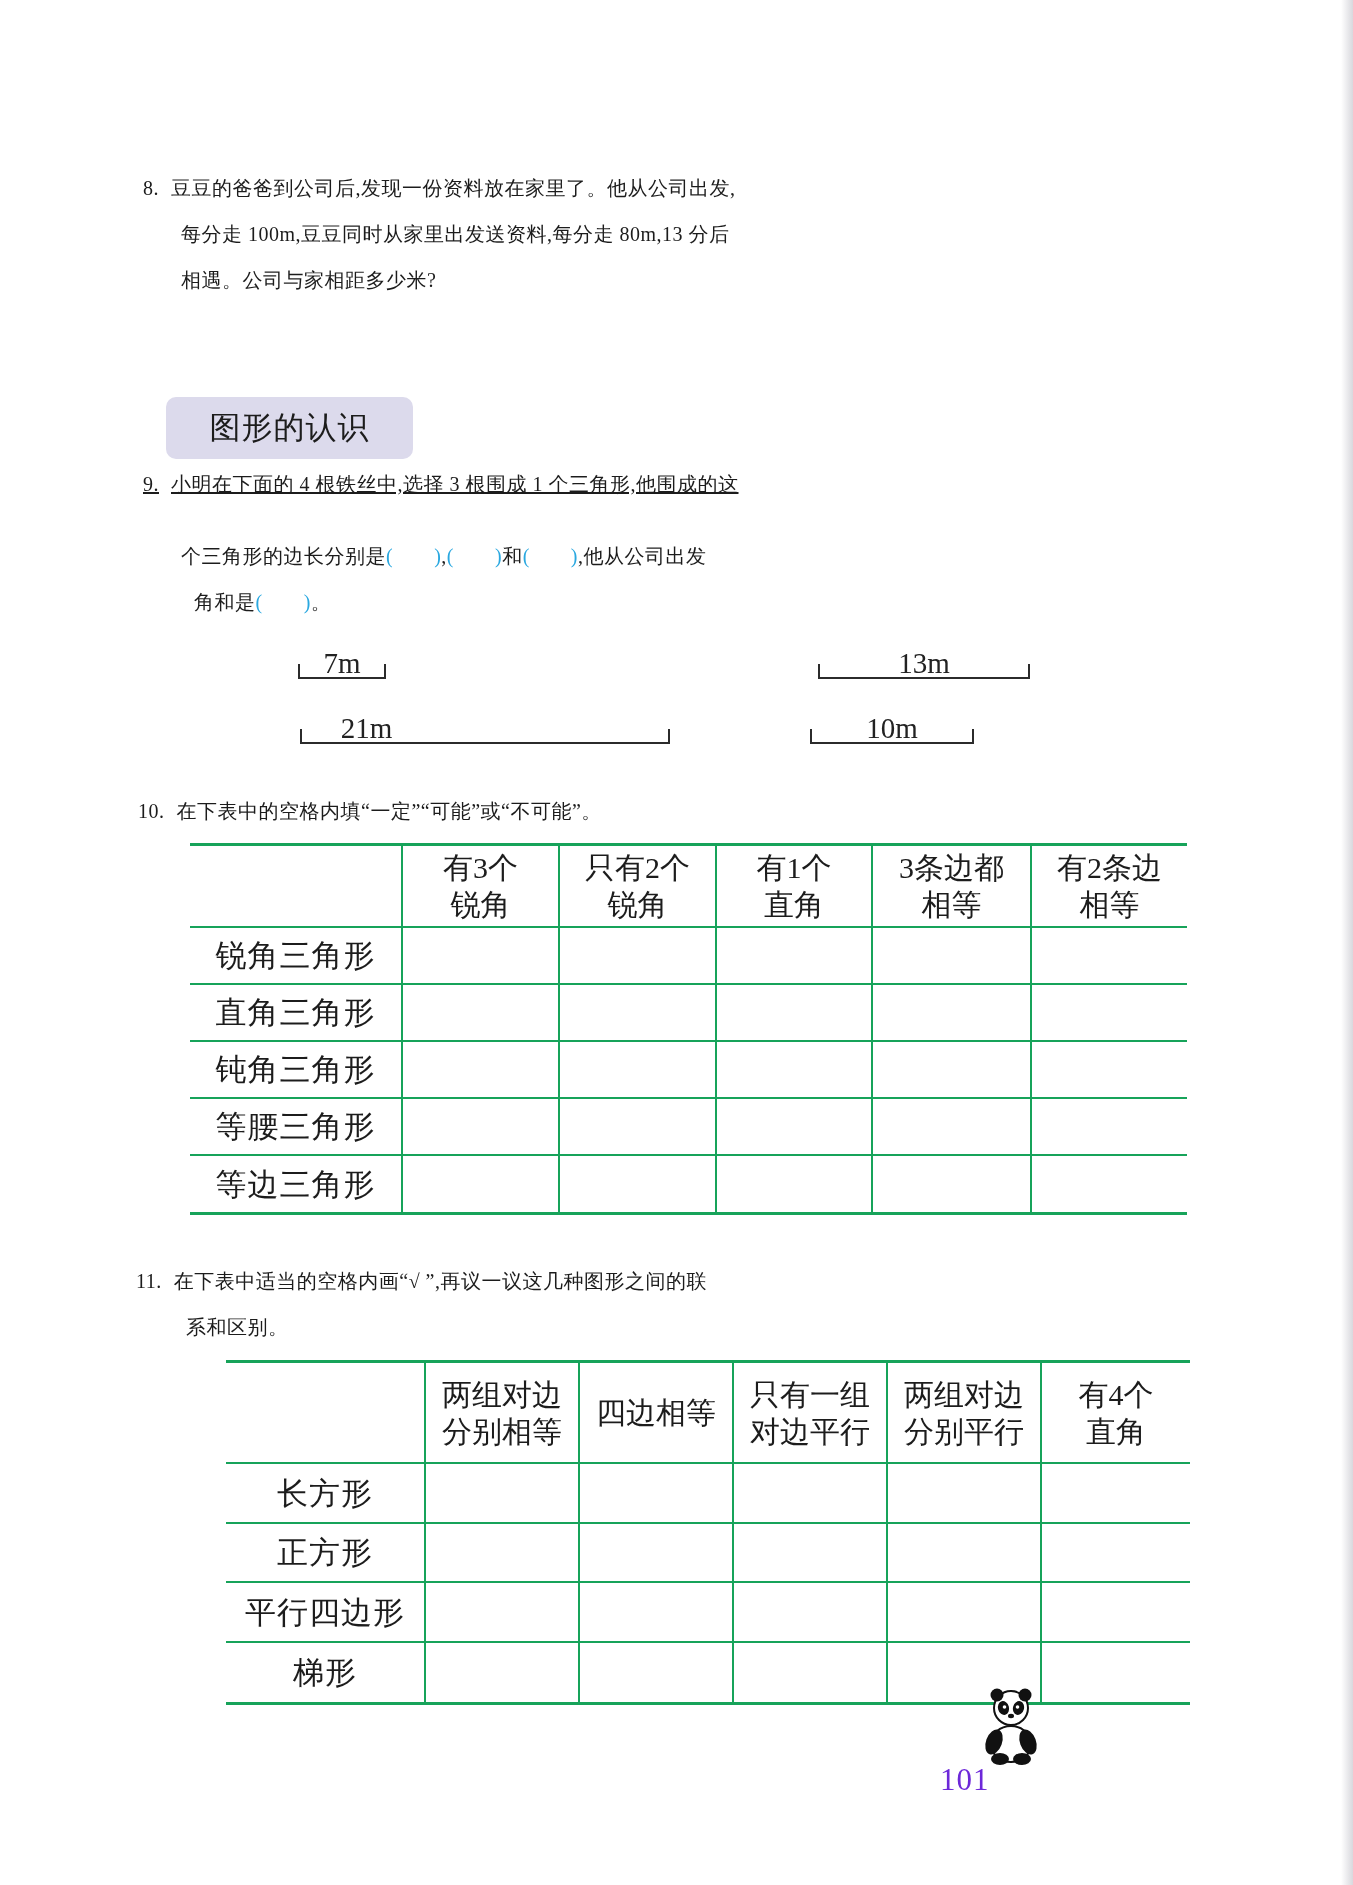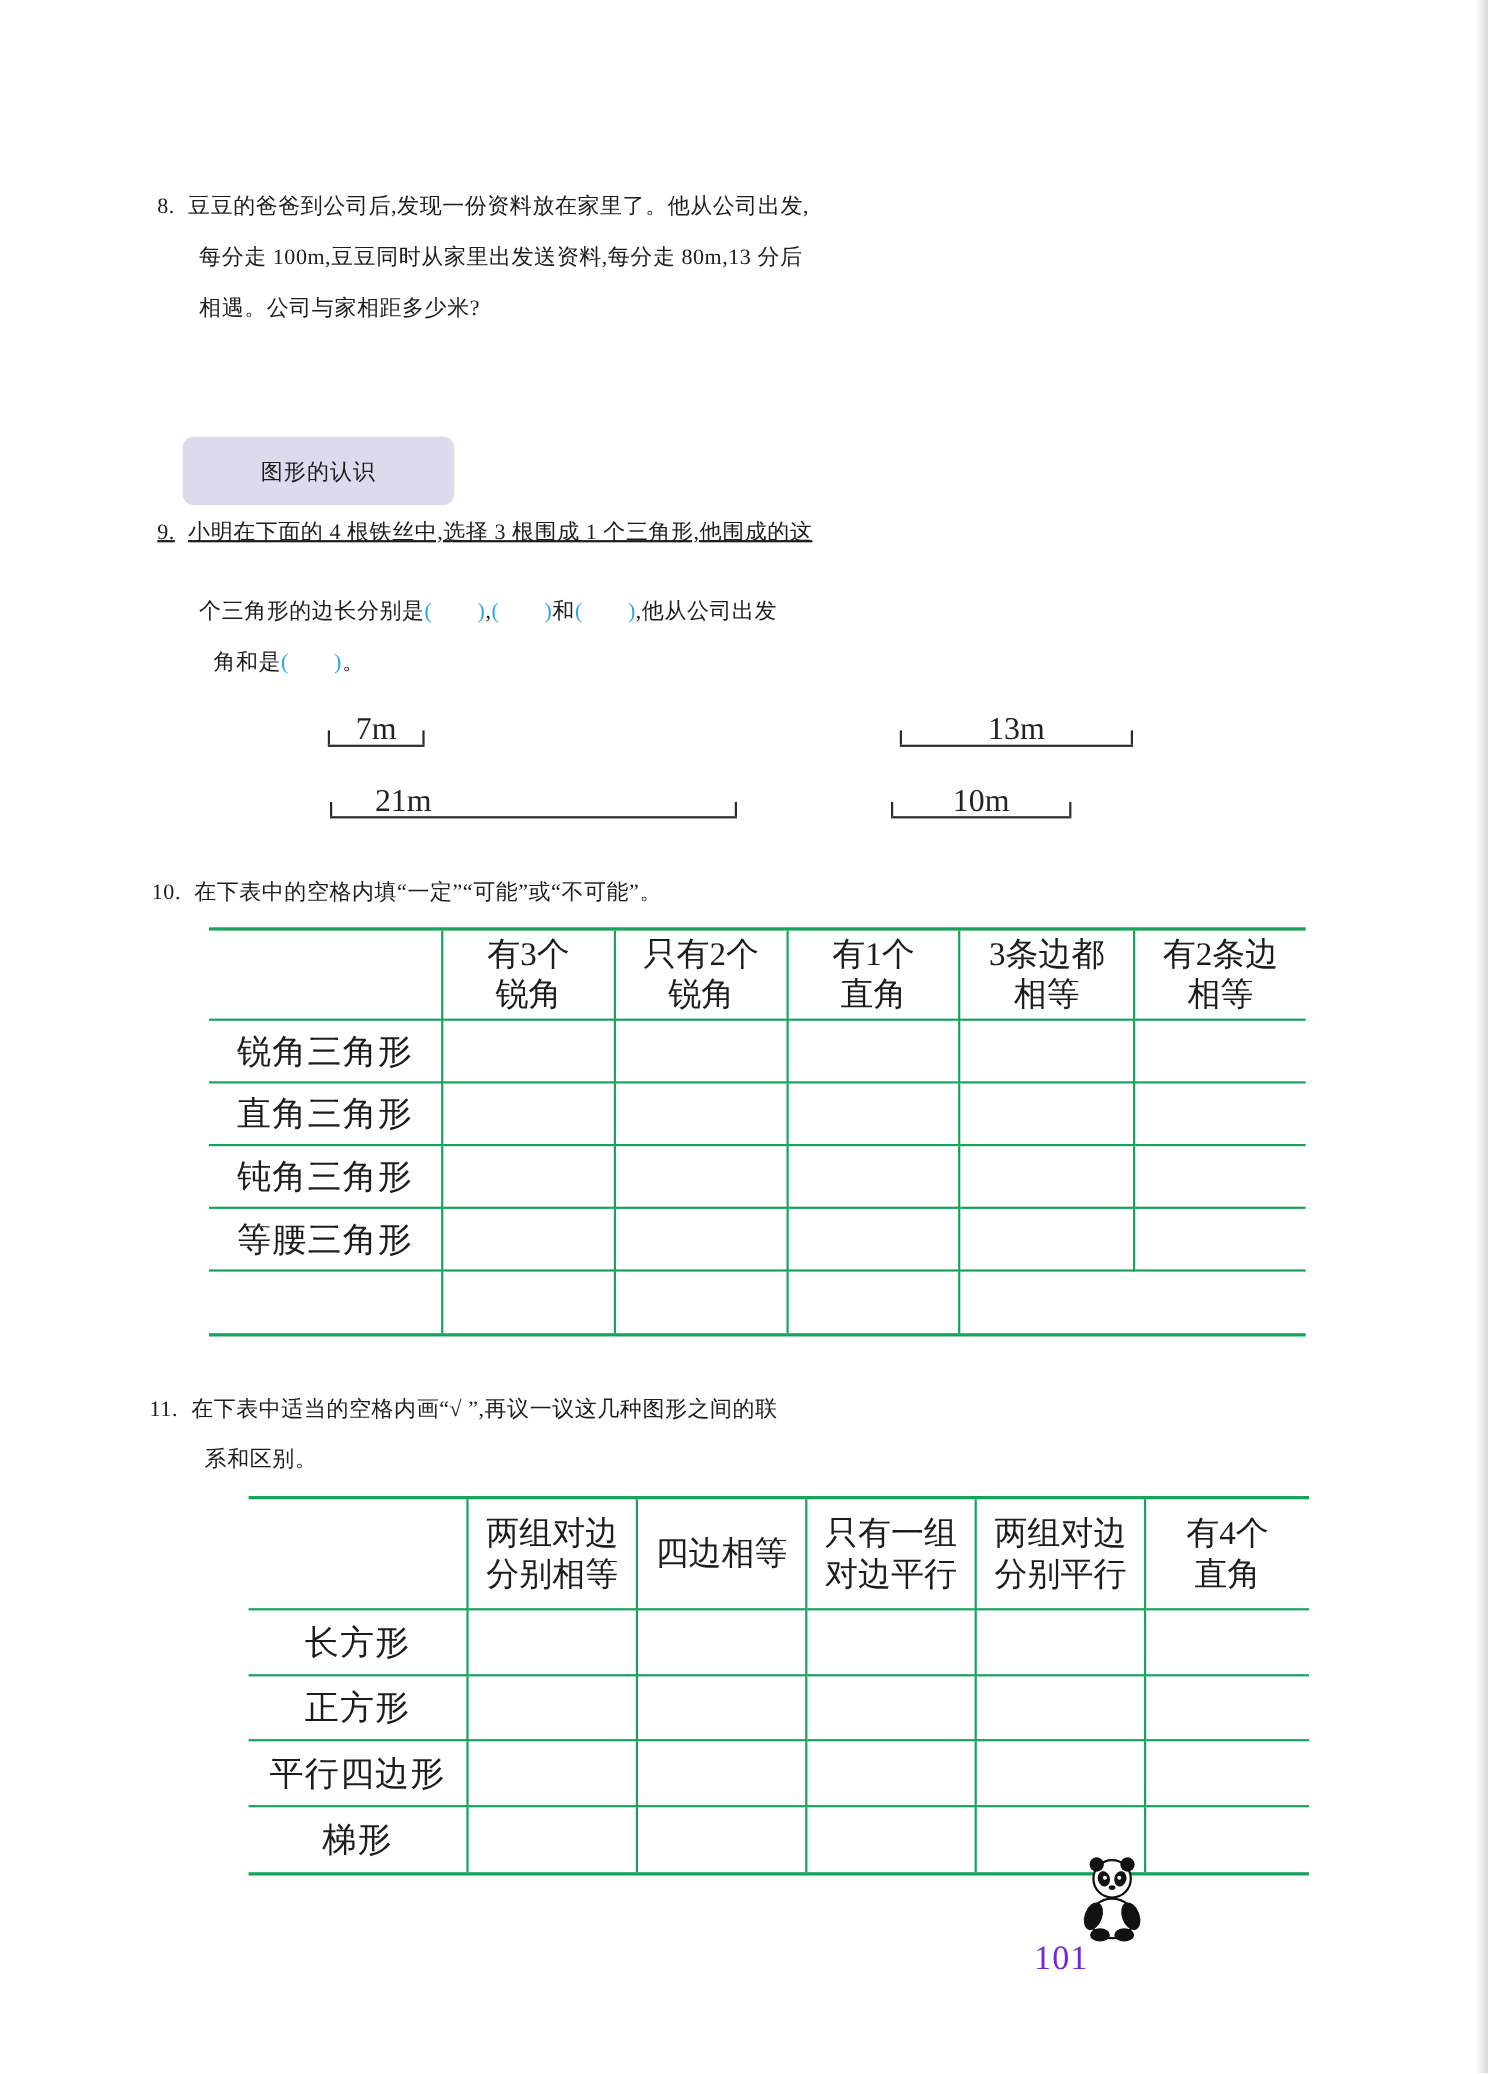--- a/index.html
+++ b/index.html
@@ -21,21 +21,21 @@
   .no { margin-right:12px; }
   .accent { color:#2aa8e0; }
 
   
   .section-badge {
     position:absolute; left:166px; top:397px;
     width:247px; height:62px;
     background:#dcdaec;
     border-radius:10px;
     display:flex; align-items:center; justify-content:center;
-    font-size:20px; letter-spacing:1px;
+    font-size:31px; letter-spacing:1px;
   }
 
   
   .wire {
     position:absolute;
     height:15px;
     border-bottom:2px solid #2b2b2b;
   }
   .wire::before, .wire::after {
     content:""; position:absolute; bottom:0; width:2px; height:13px; background:#2b2b2b;
@@ -155,20 +155,21 @@
   <div class="cell"></div>
   <div class="cell last-col"></div>
 
   <div class="cell rowhead">等腰三角形</div>
   <div class="cell"></div>
   <div class="cell"></div>
   <div class="cell"></div>
   <div class="cell"></div>
   <div class="cell last-col"></div>
 
+  <div class="cell rowhead last-row">等边三角形</div>
   <div class="cell last-row"></div>
   <div class="cell last-row"></div>
   <div class="cell last-row"></div>
   <div class="cell last-row"></div>
   <div class="cell last-col last-row"></div>
 </div>
 
 <div class="line" style="left:136px; top:1261px;"><span class="no">11.</span><span>在下表中适当的空格内画“√ ”,再议一议这几种图形之间的联</span></div>
 <div class="line" style="left:186px; top:1307px;">系和区别。</div>
 

